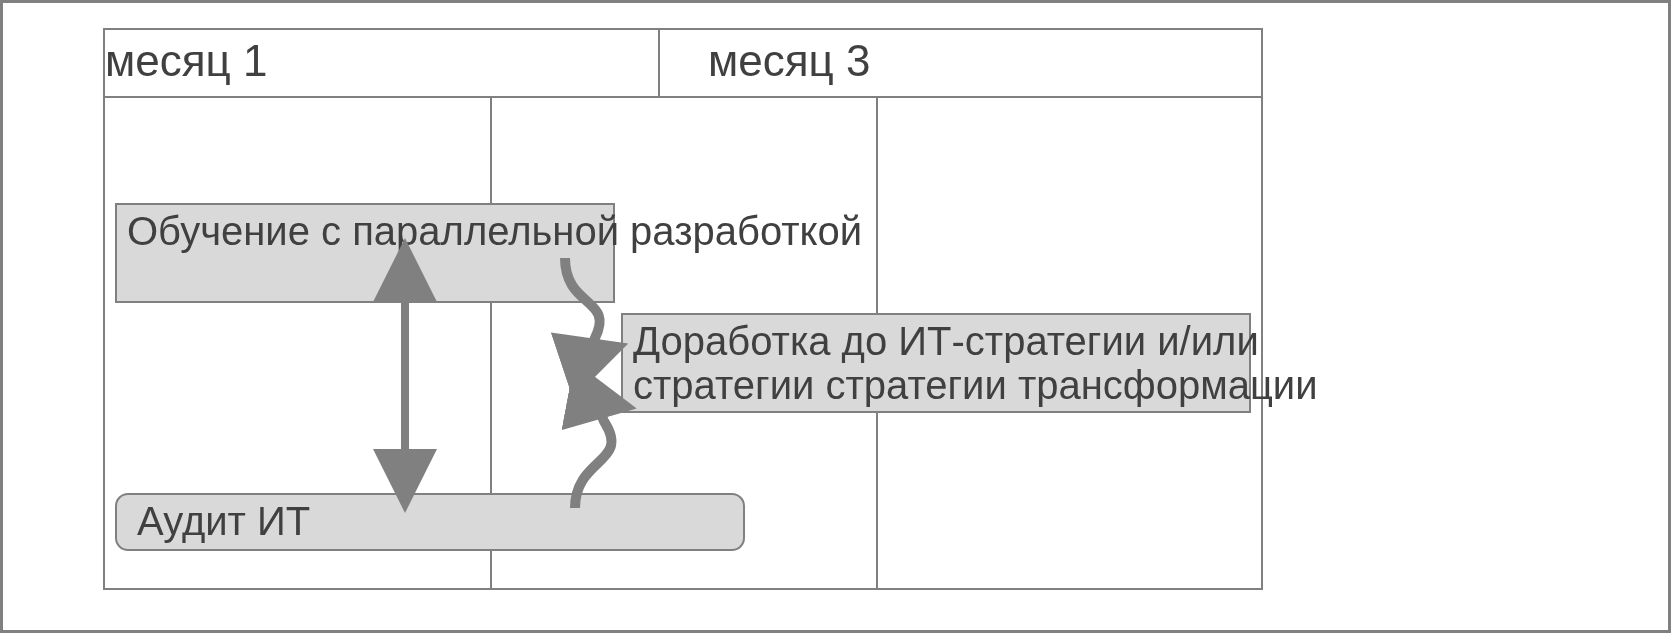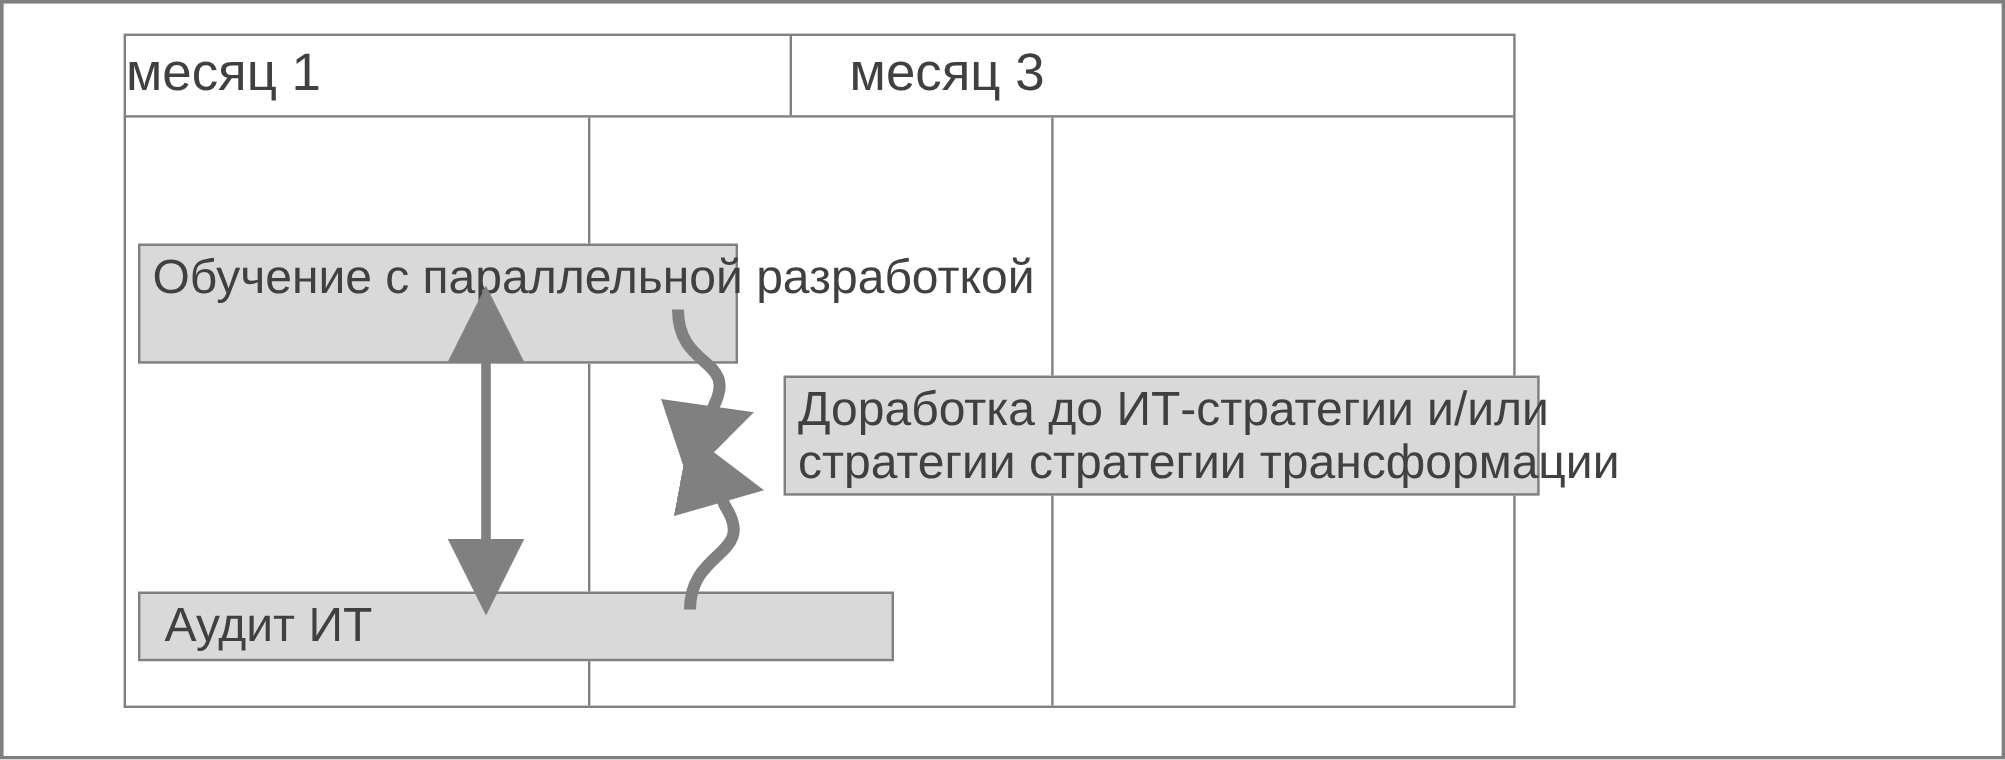--- a/index.html
+++ b/index.html
@@ -72,25 +72,25 @@
       <div class="cell">месяц 3</div>
     </div>
     <div class="grid-body">
       <div class="col-line" style="left:385px;"></div>
       <div class="col-line" style="left:771px;"></div>
 
       <div class="task" style="left:10px; top:60px; width:500px; height:100px;margin-top:45px;">
         <div>Обучение с параллельной разработкой</div>
       </div>
 
-      <div class="task" style="left:10px; top:395px; width:630px; height:58px; padding-left:20px;">
+      <div class="task" style="left:10px; top:395px; width:630px; height:58px; padding-left:20px;border-radius:13px;">
         <span>Аудит ИТ</span>
       </div>
 
-      <div class="task" style="left:548px; top:215px; width:630px; height:100px;">
+      <div class="task" style="left:516px; top:215px; width:630px; height:100px;">
         <div>Доработка до ИТ-стратегии и/или</div>
         <div>стратегии стратегии трансформации</div>
       </div>
 
       <svg class="connector" style="left:280px; top:160px;" width="40" height="235" viewBox="0 0 40 235">
         <defs>
           <marker id="arrA" viewBox="0 0 10 10" refX="5" refY="5" markerWidth="8" markerHeight="8" orient="auto-start-reverse">
             <path d="M0,0 L10,5 L0,10 z" fill="#808080"></path>
           </marker>
         </defs>

